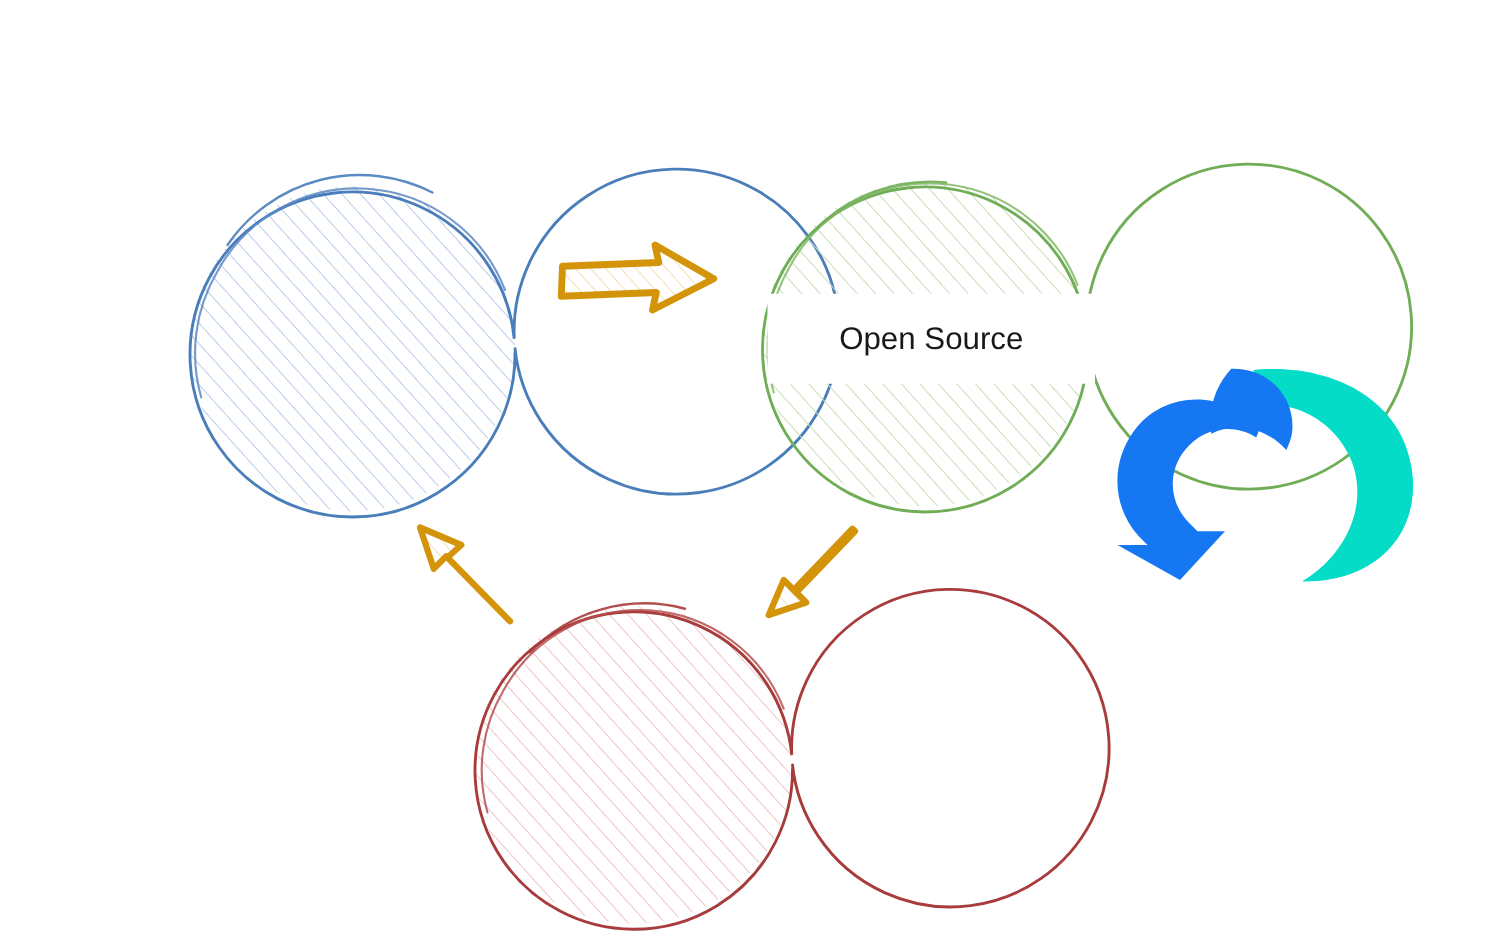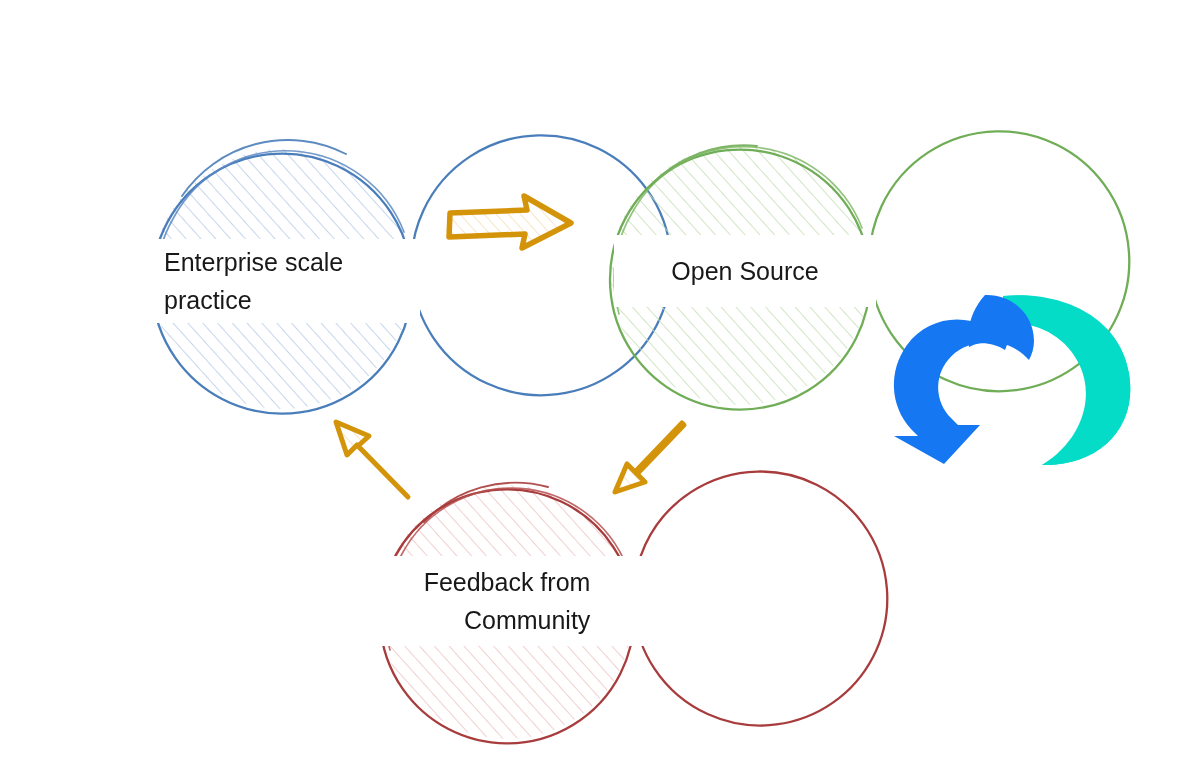--- a/index.html
+++ b/index.html
@@ -186,22 +186,18 @@
                  C962 342, 987 338, 1005 350
                  C1012 333, 1016 318, 1012 303 Z" fill="#1677F2"></path>
         <path d="M985 295
                  C1013 294, 1034 315, 1034 341
                  C1034 348, 1032 354, 1029 360
                  C1013 342, 988 337, 969 347
                  C966 324, 974 307, 985 295 Z" fill="#1677F2"></path>
       </g>
     </svg>
 
-    <div class="node-label" id="label-enterprise">Enterprise scale
-practice</div>
 
     <div class="node-label" id="label-opensource">Open Source</div>
 
-    <div class="node-label" id="label-feedback">Feedback from
-Community</div>
   </div>
 
 </div>
 
 </body></html>

